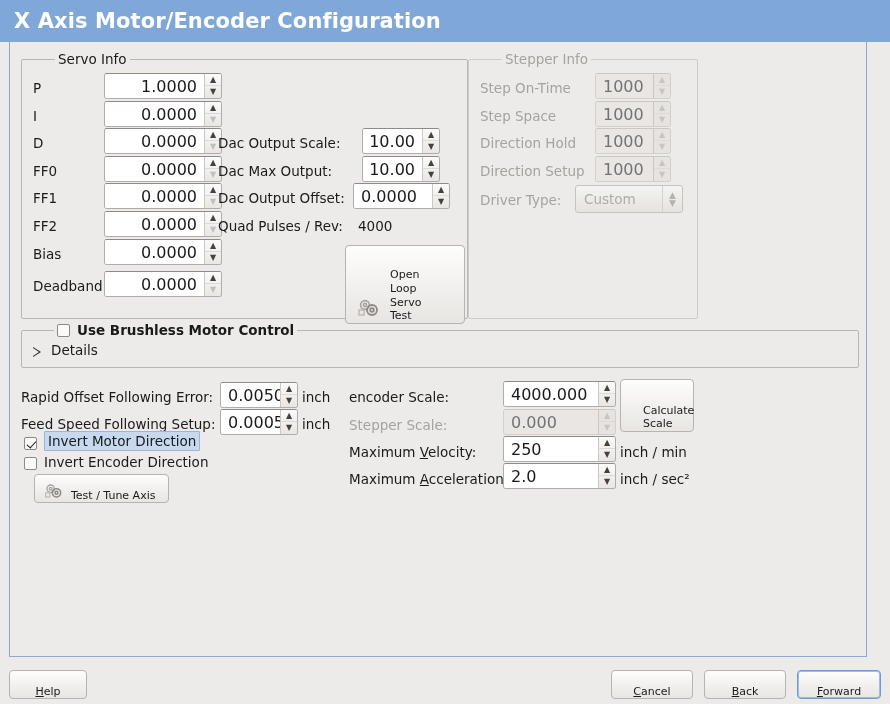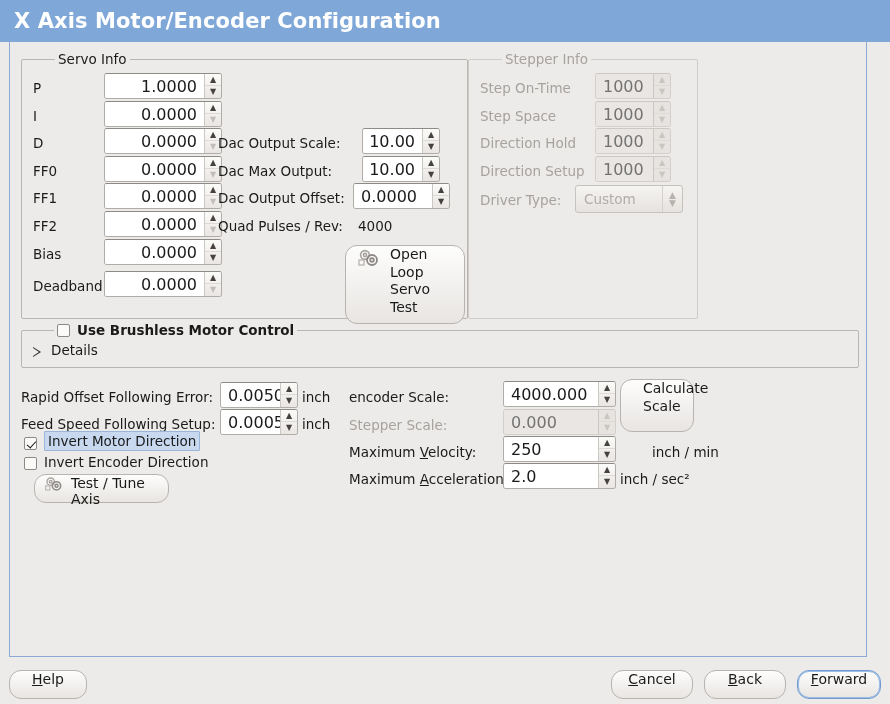--- a/index.html
+++ b/index.html
@@ -107,25 +107,25 @@
     border: 1px solid #c6c2be;
     border-radius: 3px;
   }
   .combo .ctext { flex:1 1 auto; display:flex; align-items:center; padding:0 8px; color:#b0acA8; font-size:13.5px;}
   .combo .carr  { width:20px; display:flex; align-items:center; justify-content:center;
                   border-left:1px solid #d5d1cd; font-size:9px; line-height:.9; color:#b6b2ae; flex-direction:column;}
 
   
   .btn {
     position: absolute;
-    display: flex; align-items: flex-start; justify-content: center;
+    display: flex; align-items: flex-end; justify-content: center;
     background: linear-gradient(#fdfdfc,#e8e5e2);
     border: 1px solid #b7b3af;
-    border-radius: 12px;
-    font-size: 14px;
+    border-radius: 4px;
+    font-size: 11px;
     color: #1a1a1a;
     cursor: default;
   }
   .btn.focus { border-color: #6f9bd1; box-shadow: 0 0 0 1px #9dbde4 inset; }
 
   
   .cbrow { position: absolute; display: flex; align-items: flex-end; white-space: nowrap; }
   .cbox {
     width: 13px; height: 13px; flex: 0 0 13px;
     background: #fbfaf9;
@@ -436,21 +436,21 @@
   <div class="lbl" style="left:339px; top:404px;">
     <span>Maximum </span><span class="u">V</span><span>elocity:</span>
   </div>
   <div class="spin" style="left:493px; top:394px; width:113px;">
     <div class="val">250</div>
     <div class="btns">
       <span>▲</span>
       <span>▼</span>
     </div>
   </div>
-  <div class="lbl" style="left:642px; top:404px;">inch / min</div>
+  <div class="lbl" style="left:610px; top:404px;">inch / min</div>
 
   <div class="lbl" style="left:339px; top:431px;">
     <span>Maximum </span><span class="u">A</span><span>cceleration:</span>
   </div>
   <div class="spin" style="left:493px; top:421px; width:113px;">
     <div class="val">2.0</div>
     <div class="btns">
       <span>▲</span>
       <span>▼</span>
     </div>

